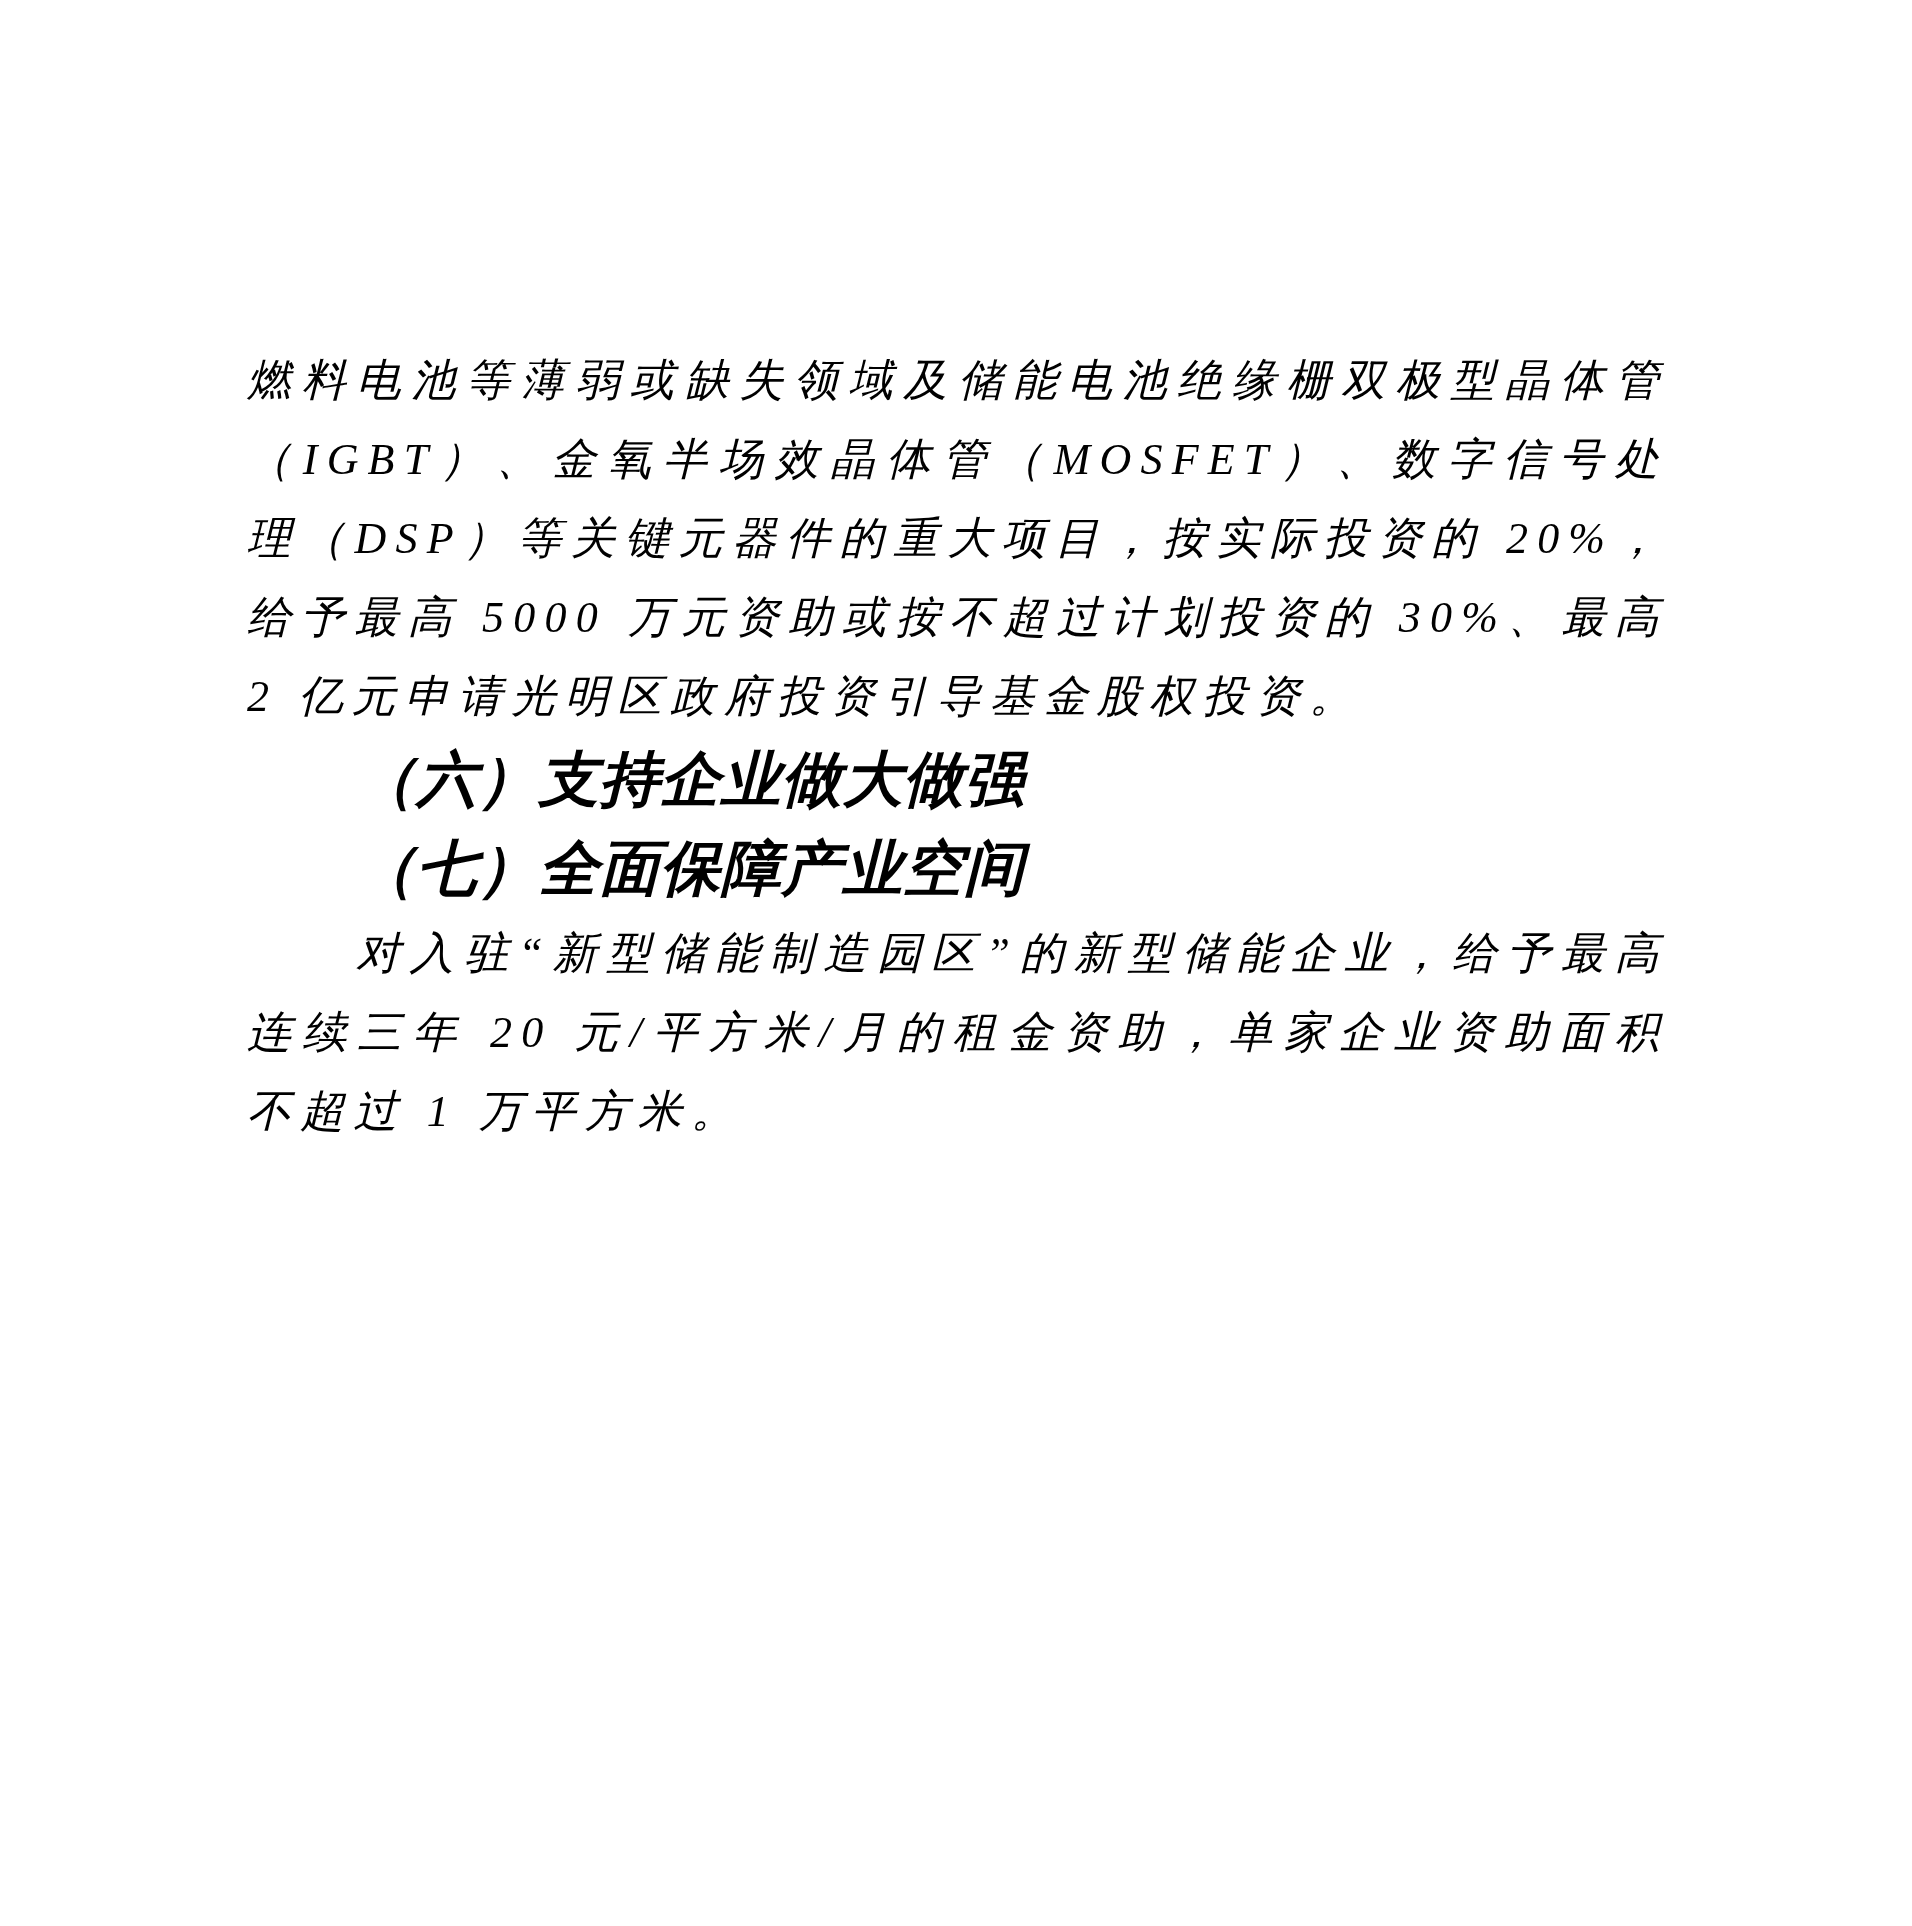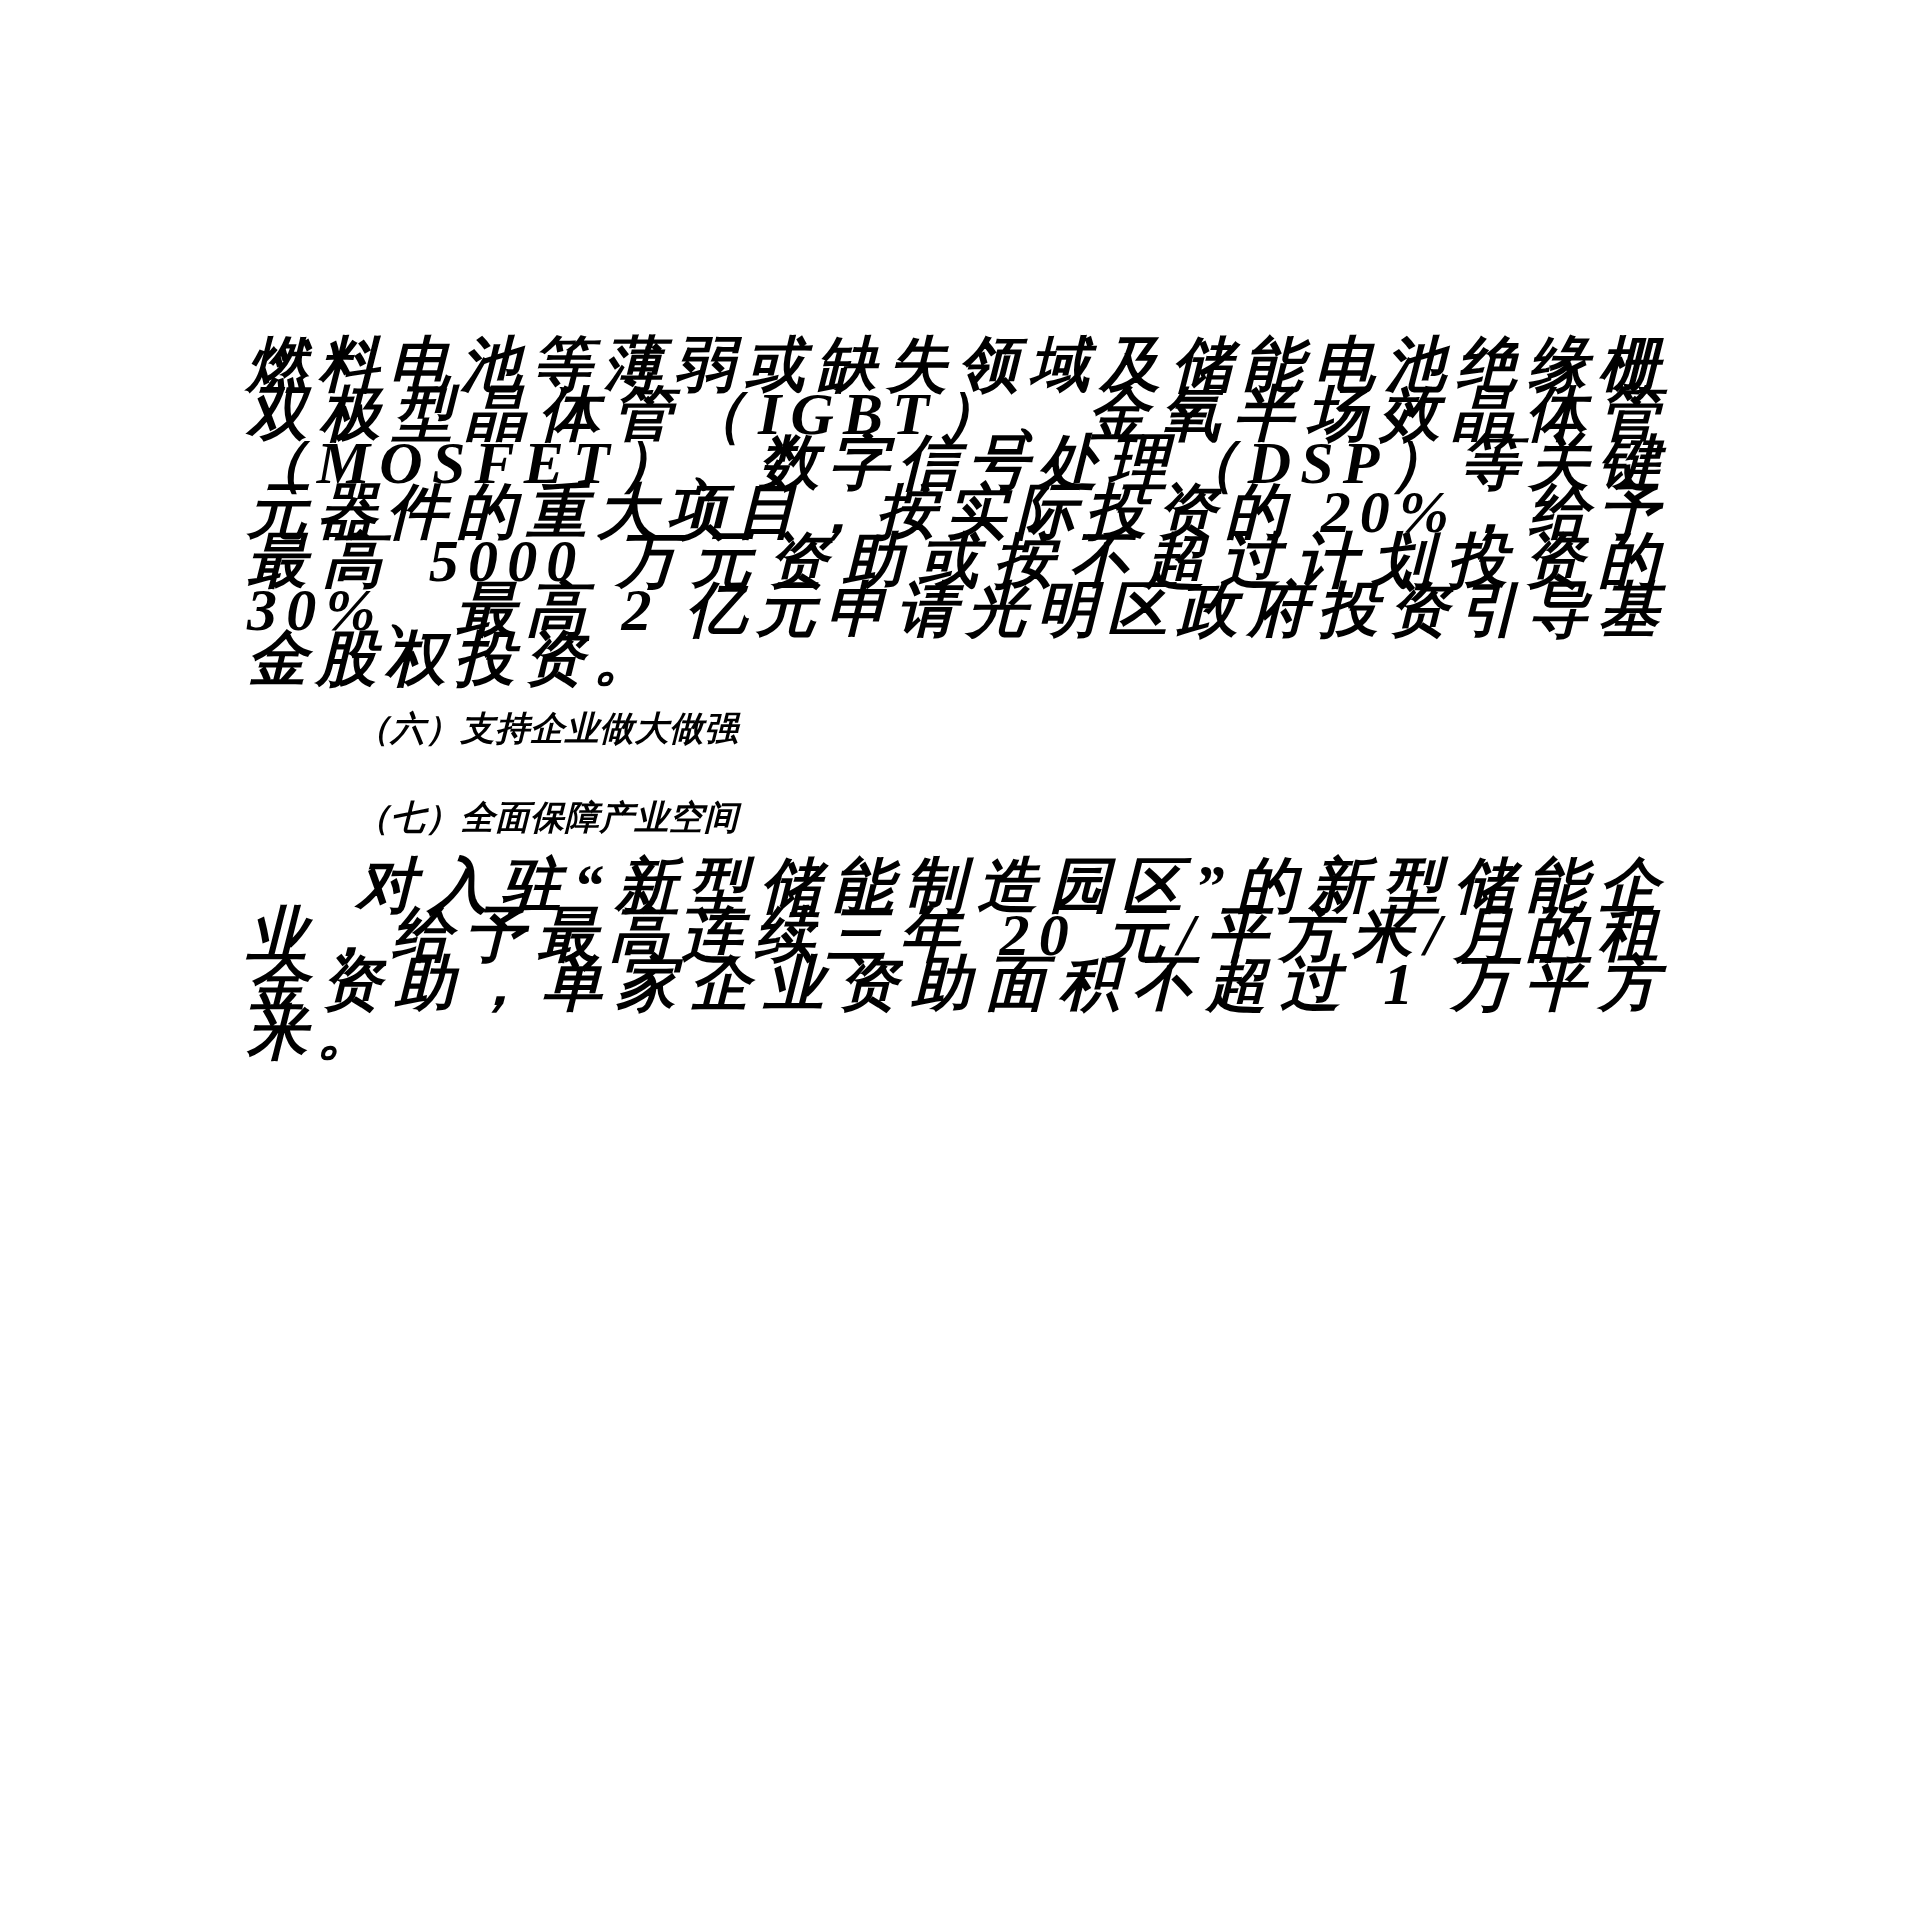--- a/index.html
+++ b/index.html
@@ -22,31 +22,30 @@
     width: 1421px;
   }
   .text-block p {
     margin: 0;
     padding: 0;
     text-align: justify;
     text-justify: inter-character;
     word-break: break-word;
   }
   p.body-para {
-    font-size: 60px;
-    line-height: 49px;
+    font-size: 44px;
+    line-height: 79px;
     letter-spacing: 9.2px;
     font-style: italic; 
-    font-weight: bold;
   }
   p.body-para.indent {
     text-indent: 109px;
   }
   p.sub-heading {
-    font-size: 34px;
+    font-size: 60px;
     line-height: 89px;
     letter-spacing: 0.8px;
     font-weight: bold;
     font-style: italic;
     text-indent: 109px;
   }
 </style>
 </head>
 <body>
 

